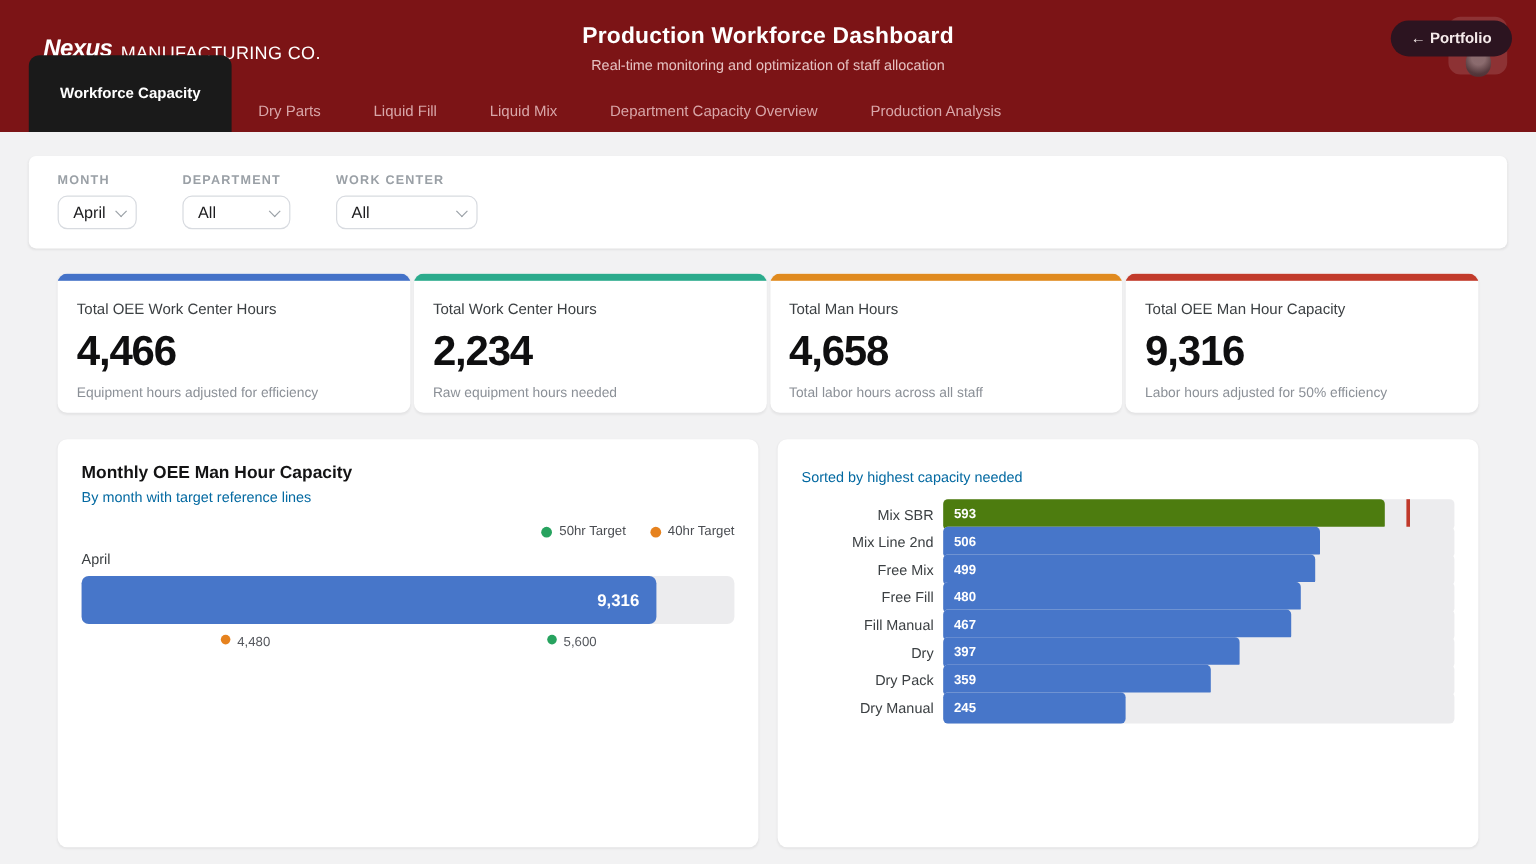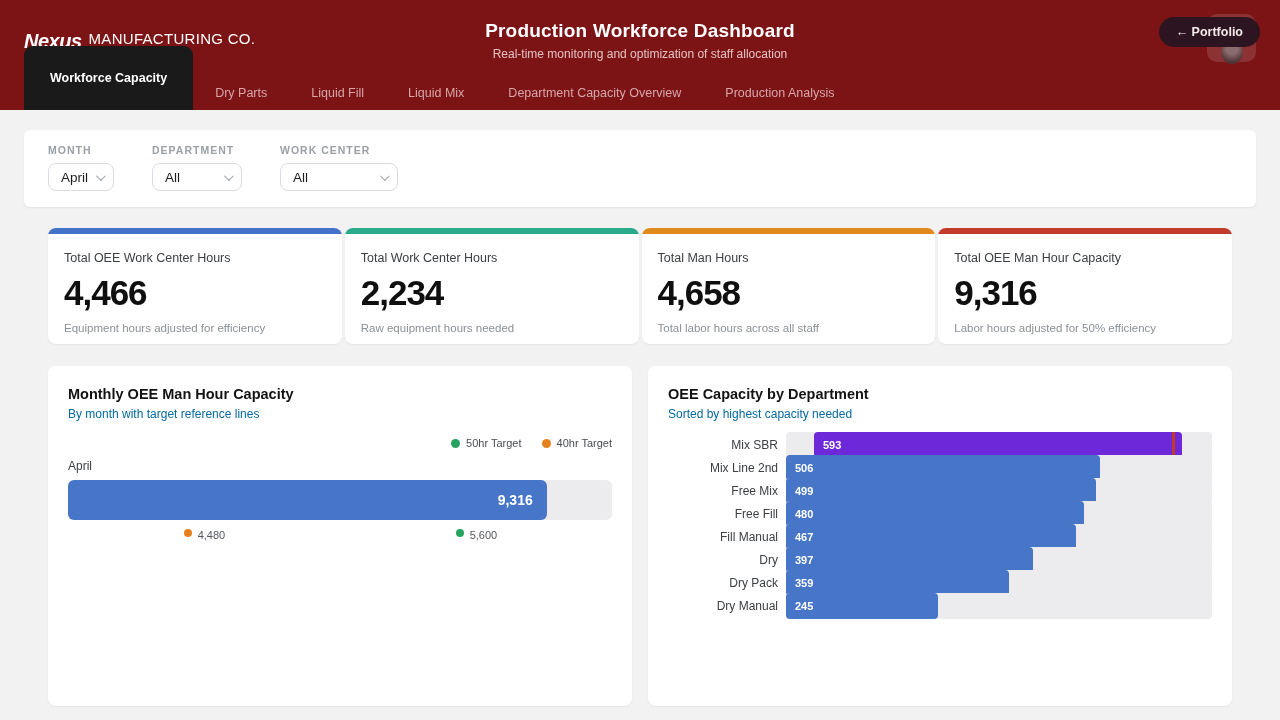--- a/index.html
+++ b/index.html
@@ -1,21 +1,21 @@
 <!DOCTYPE html>
 <html><head>
 <meta charset="utf-8">
 <style>
   * { margin:0; padding:0; box-sizing:border-box; }
   html,body { width:1280px; height:720px; overflow:hidden; }
   body { font-family:"Liberation Sans", sans-serif; background:#f2f2f3; }
 
   
   .header { position:relative; height:110px; background:#7c1416; }
-  .brand { position:absolute; left:24px; top:30px; display:flex; align-items:flex-start; gap:7px; color:#fff; }
+  .brand { position:absolute; left:36px; top:30px; display:flex; align-items:flex-end; gap:7px; color:#fff; }
   .brand-nexus { font-size:20px; font-weight:800; font-style:italic; letter-spacing:-0.5px; }
   .brand-suffix { font-size:15px; font-weight:400; letter-spacing:0.3px; }
   .title-block { position:absolute; left:0; right:0; top:20px; text-align:center; color:#fff; }
   .page-title { font-size:19px; font-weight:800; letter-spacing:0.2px; }
   .page-subtitle { margin-top:5px; font-size:12px; color:#e5c1c1; font-weight:400; }
   .cursor-ghost { position:absolute; right:24px; top:14px; width:49px; height:48px; border-radius:10px; background:rgba(255,255,255,0.13); }
   .cursor-dot { position:absolute; left:50%; top:26px; transform:translateX(-50%); width:21px; height:24px; border-radius:50% 50% 45% 45%; background:radial-gradient(circle at 50% 35%, #8a7578 0 30%, #4a393d 70%); opacity:0.85; }
   .portfolio-btn { position:absolute; right:20px; top:17px; background:#2c1420; color:#f5eaea; border:none; border-radius:15px; padding:8px 17px; font-size:12.5px; font-weight:700; font-family:inherit; cursor:pointer; }
 
   .tab-bar { position:absolute; left:24px; bottom:0; display:flex; align-items:flex-end; }
@@ -176,27 +176,26 @@
           <span>4,480</span>
         </div>
         <div class="marker" style="left: 72%;">
           <span class="dot" style="background: rgb(39, 163, 95);"></span>
           <span>5,600</span>
         </div>
       </div>
   </div>
 
   <div class="panel">
-    <div class="panel-title">OEE Capacity by Department</div>
     <div class="panel-subtitle">Sorted by highest capacity needed</div>
     <div class="dept-rows">
         <div class="dept-row">
           <div class="dept-label">Mix SBR</div>
           <div class="dept-track">
-            <div class="dept-fill" style="background: #6d28d9; width: 86.4%; margin-left: 28px;">
+            <div class="dept-fill" style="background: #4d7c0f; width: 86.4%;">
               <span>593</span>
             </div>
             <div class="redline" style="left: 90.7%; background: rgb(192, 57, 43);"></div>
           </div>
         </div>
         <div class="dept-row">
           <div class="dept-label">Mix Line 2nd</div>
           <div class="dept-track">
             <div class="dept-fill" style="background: rgb(71, 118, 201); width: 73.8%;">
               <span>506</span>

